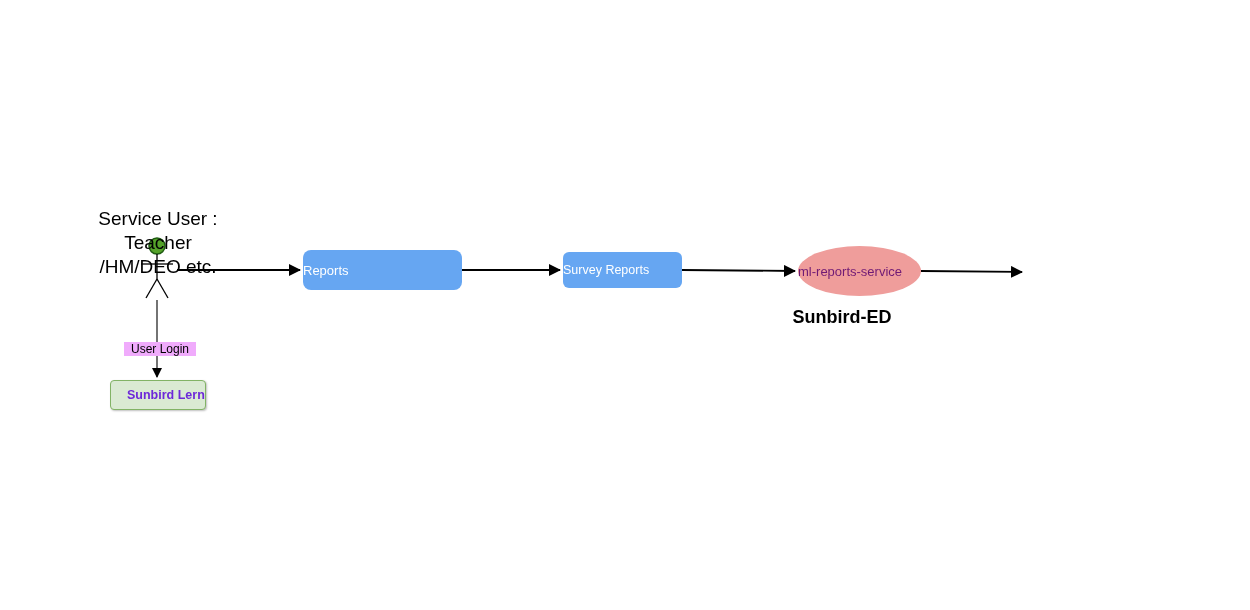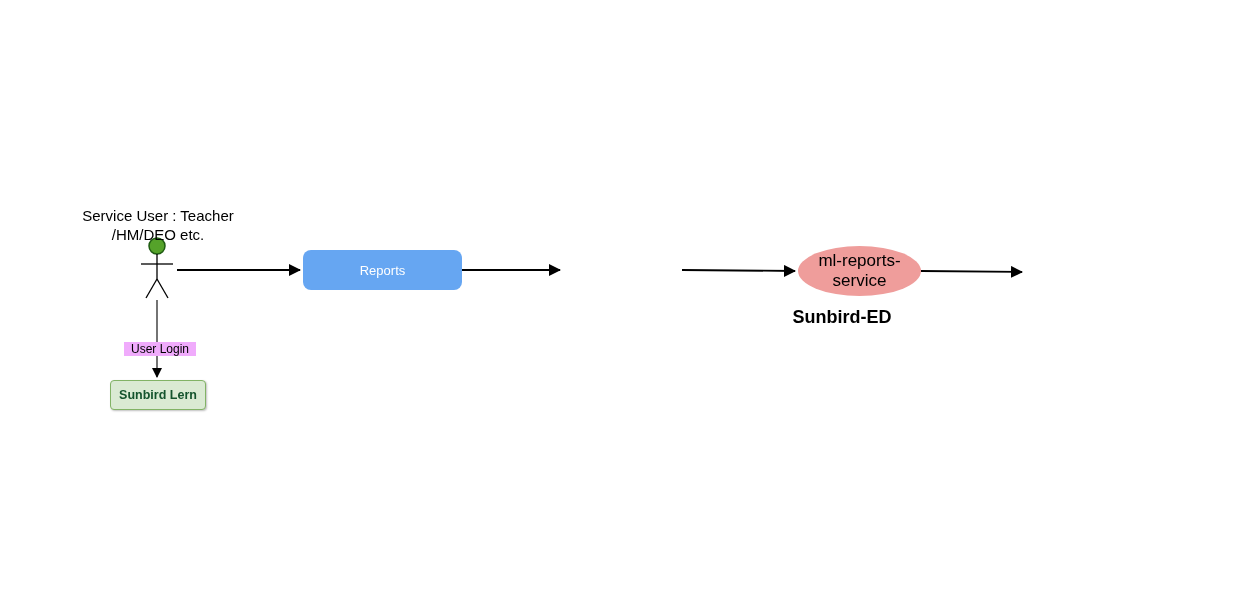--- a/index.html
+++ b/index.html
@@ -18,55 +18,56 @@
   .layer {
     position: absolute;
     left: 0;
     top: 0;
     pointer-events: none;
   }
   .node {
     position: absolute;
     display: flex;
     align-items: center;
-    justify-content: center;
+    justify-content: flex-start;
     text-align: center;
     box-sizing: border-box;
   }
   .box-blue {
     background: #66a6f2;
     border-radius: 8px;
     color: #ffffff;
     font-size: 13px;
   }
   .ellipse-pink {
     background: #ef9d9b;
     border-radius: 50%;
-    color: #000000;
-    font-size: 17px;
+    color: #701a75;
+    font-size: 13px;
   }
   .box-green {
     background: #daead3;
     border: 1px solid #82b366;
     border-radius: 4px;
-    color: #14532d;
+    color: #6d28d9;
     font-size: 12.5px;
     font-weight: bold;
     box-shadow: 1px 1px 2px rgba(0,0,0,0.25);
+    padding-left: 16px;
   }
   .label {
     position: absolute;
     color: #000000;
     text-align: center;
   }
   .actor-label {
     left: 68px;
     top: 207px;
     width: 180px;
-    font-size: 15px;
+    font-size: 19px;
     line-height: 1.25;
   }
   .edge-label {
     left: 124px;
     top: 342px;
     width: 68px;
     font-size: 12px;
     background: #f0abfc;
     padding: 0 2px;
   }
@@ -114,20 +115,23 @@
 
   <div class="label actor-label">
     <div>Service User : Teacher</div>
     <div>/HM/DEO etc.</div>
   </div>
 
   <div class="node box-blue" style="left:303px; top:250px; width:159px; height:40px;">
     <span>Reports</span>
   </div>
 
+  <div class="node box-blue" style="left:563px; top:252px; width:119px; height:36px; border-radius:6px; font-size:12.5px;">
+    <span>Survey Reports</span>
+  </div>
 
   <div class="node ellipse-pink" style="left:798px; top:246px; width:123px; height:50px;">
     <span>ml-reports-service</span>
   </div>
 
 
   <div class="label annotation-bold">Sunbird-ED</div>
 
   <div class="label edge-label">User Login</div>
 

